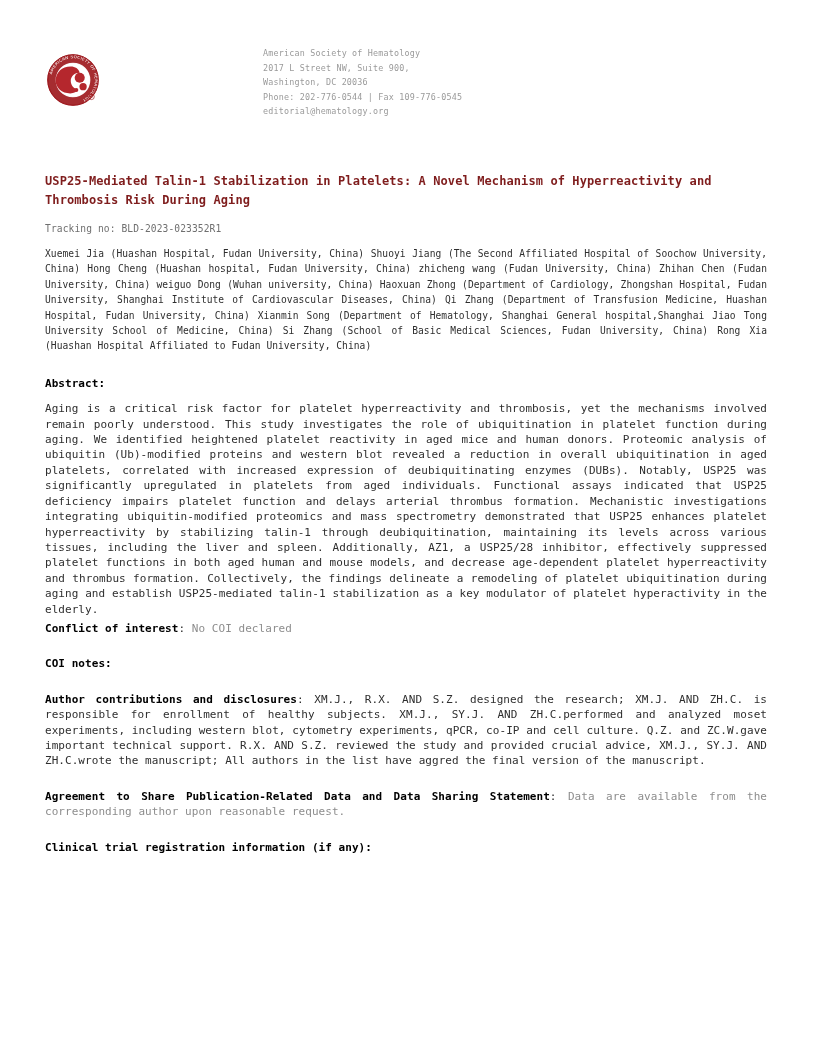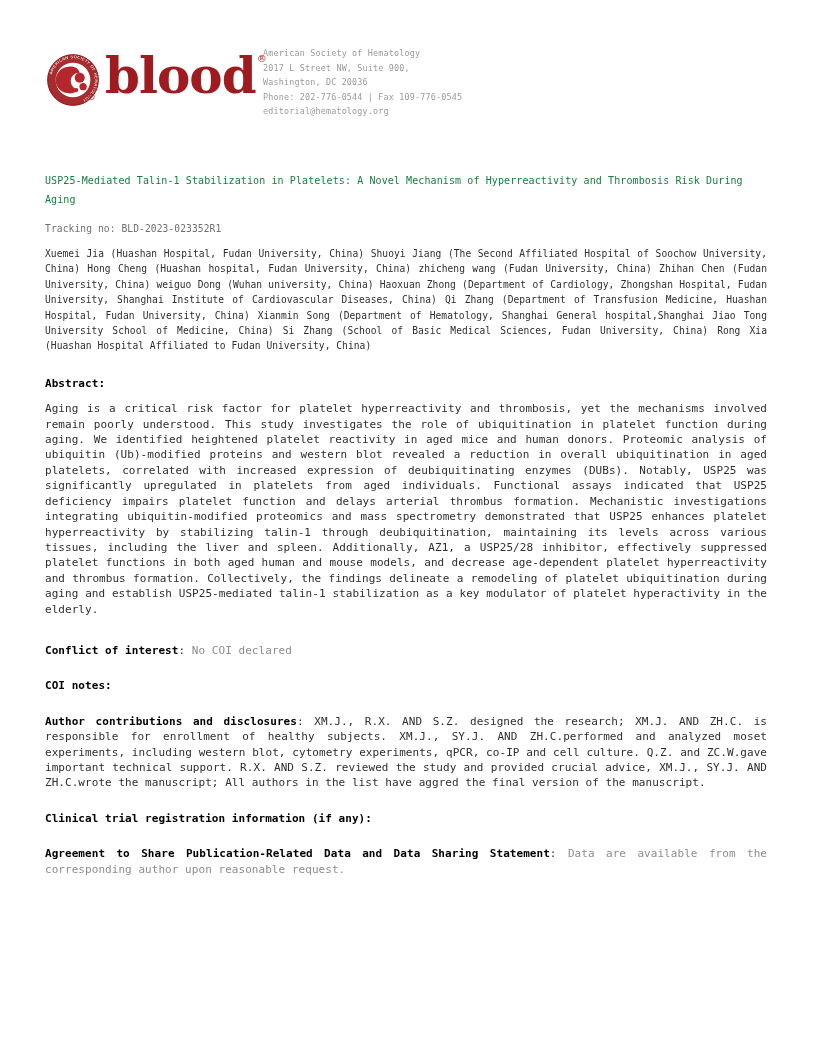--- a/index.html
+++ b/index.html
@@ -77,24 +77,24 @@
   .contact div { white-space: nowrap; }
 
   
   .content {
     position: absolute;
     left: 45px;
     top: 172px;
     width: 722px;
   }
   .doc-title {
-    font-size: 10px;
-    font-weight: 400;
+    font-size: 12px;
+    font-weight: 700;
     line-height: 18.5px;
-    color: #15803d;
+    color: #7f1d1d;
     letter-spacing: 0.1px;
     margin: 0 0 0 0;
     max-width: 700px;
   }
   .tracking {
     margin-top: 12px;
     font-size: 9.6px;
     line-height: 16px;
     color: #6f6f6f;
     letter-spacing: 0.1px;
@@ -127,21 +127,21 @@
   }
   .section-value {
     color: #8d8d8d;
   }
   .abstract-body {
     color: #2e2e2e;
     display: block;
     margin-top: 10px;
   }
   .gap-sm { margin-top: 20px; }
-  .gap-md { margin-top: 26px; }
+  .gap-md { margin-top: 4px; }
 </style>
 </head>
 <body>
 
 <div class="page">
 
   <div class="letterhead">
 
     <div class="brand">
       <div class="seal">
@@ -159,24 +159,20 @@
           </text>
           <path d="M 46,26 C 30,26 19,37 19,51 C 19,64 30,74 45,74 C 52,74 57,71 59,67 C 52,66 46,60 46,52 C 46,43 53,37 62,37 C 60,30 54,26 46,26 Z" fill="#b5272d"></path>
           <circle cx="62" cy="46" r="9" fill="#b5272d"></circle>
           <circle cx="68" cy="62" r="6.5" fill="#b5272d"></circle>
           <circle cx="56" cy="68" r="3.5" fill="#b5272d"></circle>
           <circle cx="50" cy="50" r="45" fill="none" stroke="#9e1b20" stroke-width="1.4"></circle>
           <circle cx="83" cy="80" r="5" fill="none" stroke="#9e1b20" stroke-width="1.2"></circle>
           <text x="83" y="83" text-anchor="middle" font-family="DejaVu Sans, sans-serif" font-size="6" fill="#9e1b20">R</text>
         </svg>
       </div>
-      <div class="wordmark">
-        <span class="wordmark-text">blood</span>
-        <span class="wordmark-reg">®</span>
-      </div>
     </div>
 
     <div class="contact">
       <div>American Society of Hematology</div>
       <div>2017 L Street NW, Suite 900,</div>
       <div>Washington, DC 20036</div>
       <div>Phone: 202-776-0544 | Fax 109-776-0545</div>
       <div>editorial@hematology.org</div>
     </div>
   </div>
@@ -205,21 +201,21 @@
       <span class="section-head">COI notes:</span><span class="section-value"></span>
     </div>
 
 
     <div class="section gap-sm">
       <span class="section-head">Author contributions and disclosures</span><span class="section-body">: </span><span class="section-body">XM.J., R.X. AND S.Z. designed the research; XM.J. AND ZH.C. is responsible for enrollment of healthy subjects. XM.J., SY.J. AND ZH.C.performed and analyzed moset experiments, including western blot, cytometry experiments, qPCR, co-IP and cell culture. Q.Z. and ZC.W.gave important technical support. R.X. AND S.Z. reviewed the study and provided crucial advice, XM.J., SY.J. AND ZH.C.wrote the manuscript; All authors in the list have aggred the final version of the manuscript.</span>
     </div>
 
 
     <div class="section gap-sm">
+      <span class="section-head">Agreement to Share Publication-Related Data and Data Sharing Statement</span><span class="section-body">: </span><span class="section-value">Data are available from the corresponding author upon reasonable request.</span>
+    </div>
+
+    <div class="section gap-sm">
       <span class="section-head">Clinical trial registration information (if any):</span><span class="section-value"></span>
-    </div>
-
-    <div class="section gap-sm">
-      <span class="section-head">Agreement to Share Publication-Related Data and Data Sharing Statement</span><span class="section-body">: </span><span class="section-value">Data are available from the corresponding author upon reasonable request.</span>
     </div>
 
   </div>
 </div>
 
 </body></html>

